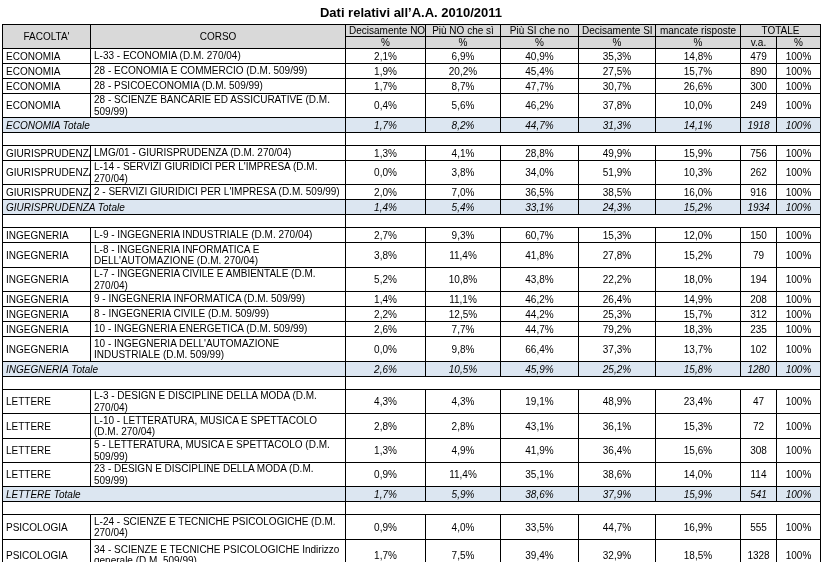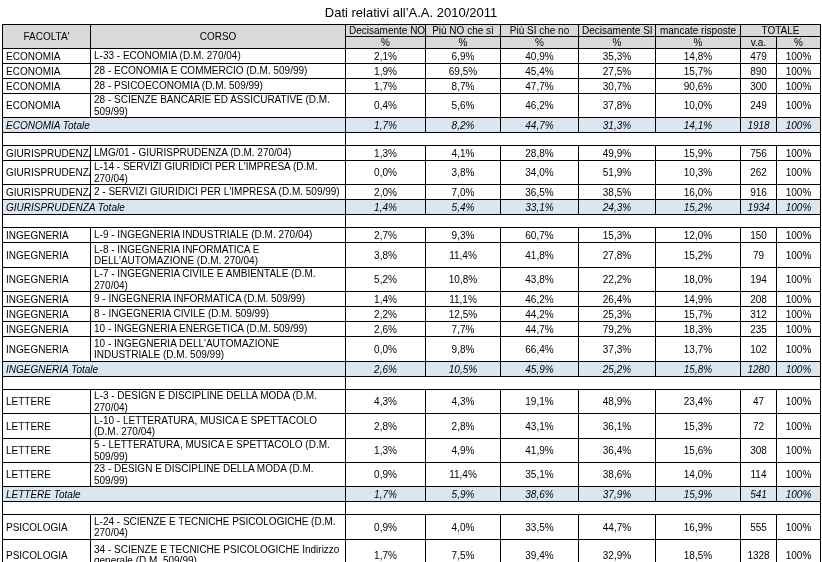--- a/index.html
+++ b/index.html
@@ -12,21 +12,21 @@
   html, body {
     margin: 0; padding: 0;
     width: 822px; height: 562px;
     background: #ffffff;
     overflow: hidden;
     font-family: "Liberation Sans", sans-serif;
     color: #000;
   }
   .title {
     text-align: center;
-    font-weight: normal;
+    font-weight: bold;
     font-size: 13px;
     margin: 5px 0 4px 0;
   }
   table {
     border-collapse: collapse;
     table-layout: fixed;
     margin-left: 2px;
     width: 818px;
   }
   th, td {
@@ -109,35 +109,35 @@
         <td class="num">40,9%</td>
         <td class="num">35,3%</td>
         <td class="num">14,8%</td>
         <td class="num">479</td>
         <td class="num">100%</td>
       </tr>
       <tr>
         <td class="left">ECONOMIA</td>
         <td class="left wrap">28 - ECONOMIA E COMMERCIO (D.M. 509/99)</td>
         <td class="num">1,9%</td>
-        <td class="num">69,5%</td>
+        <td class="num">20,2%</td>
         <td class="num">45,4%</td>
         <td class="num">27,5%</td>
         <td class="num">15,7%</td>
         <td class="num">890</td>
         <td class="num">100%</td>
       </tr>
       <tr>
         <td class="left">ECONOMIA</td>
         <td class="left wrap">28 - PSICOECONOMIA (D.M. 509/99)</td>
         <td class="num">1,7%</td>
         <td class="num">8,7%</td>
         <td class="num">47,7%</td>
         <td class="num">30,7%</td>
-        <td class="num">90,6%</td>
+        <td class="num">26,6%</td>
         <td class="num">300</td>
         <td class="num">100%</td>
       </tr>
       <tr>
         <td class="left">ECONOMIA</td>
         <td class="left wrap">28 - SCIENZE BANCARIE ED ASSICURATIVE (D.M. 509/99)</td>
         <td class="num">0,4%</td>
         <td class="num">5,6%</td>
         <td class="num">46,2%</td>
         <td class="num">37,8%</td>

